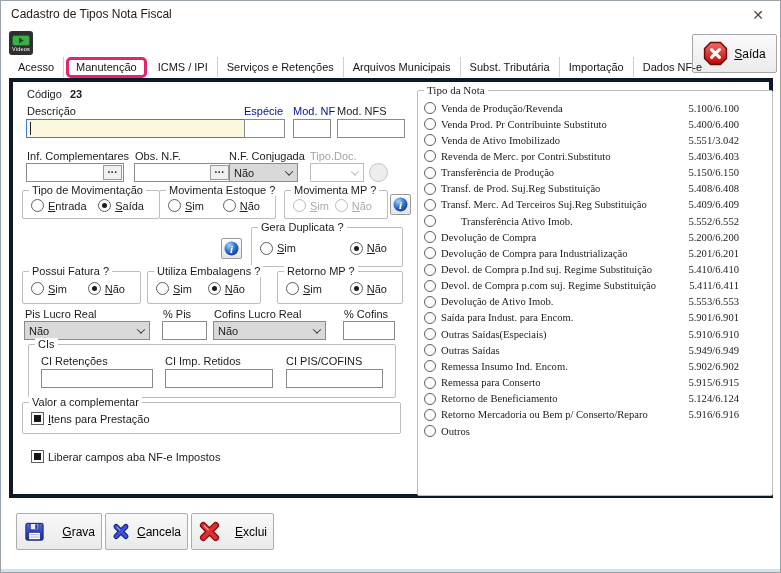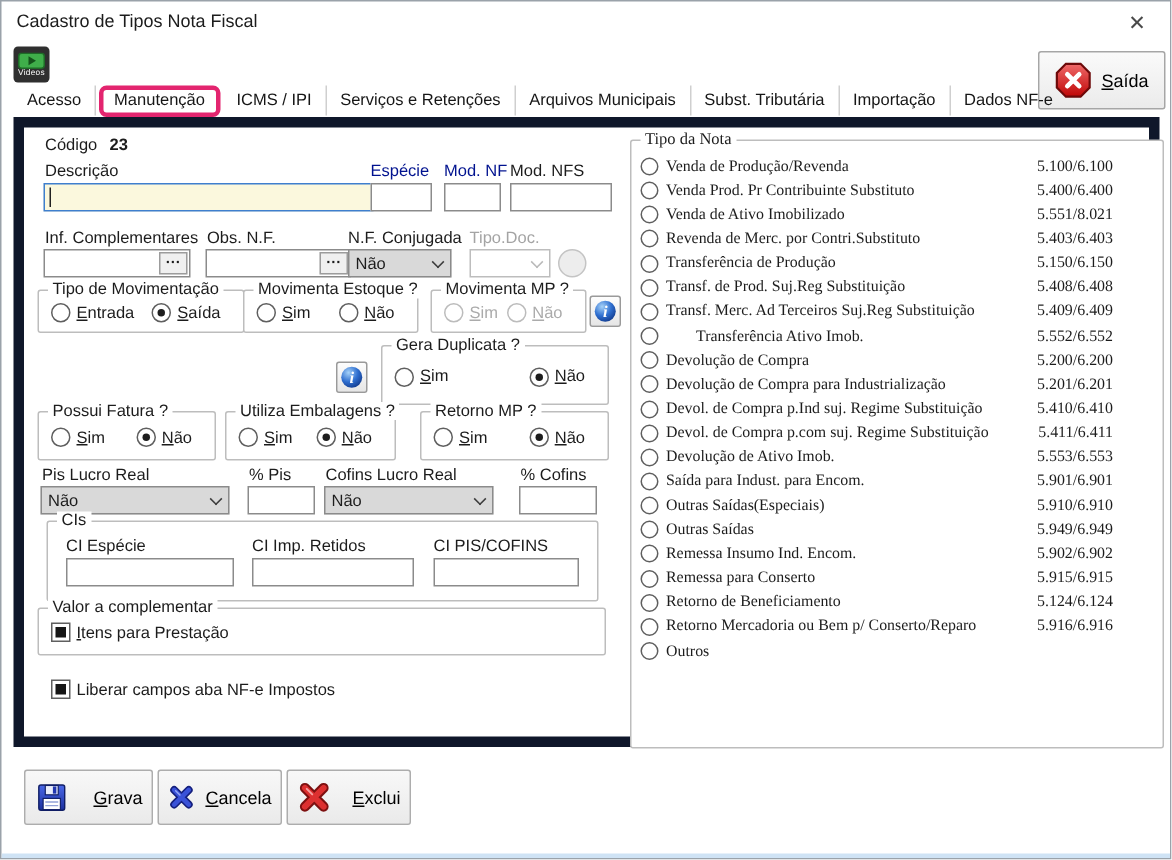--- a/index.html
+++ b/index.html
@@ -16,21 +16,21 @@
   .videos-btn{position:absolute;left:8px;top:30px;width:24px;height:24px;background:#2f2f2f;
     border-radius:3px;display:flex;flex-direction:column;align-items:center;justify-content:center;gap:1px;}
   .videos-label{font-size:5.5px;color:#fff;line-height:5px;letter-spacing:0.2px;}
   .saida-btn{position:absolute;left:691px;top:33px;width:85px;height:39px;
     background:linear-gradient(#fafafa,#ebebeb);border:1px solid #a6a6a6;border-radius:2px;
     display:flex;align-items:center;justify-content:center;gap:6px;font:12px "Liberation Sans",sans-serif;}
   .tab-bar{position:absolute;left:8px;top:55px;height:22px;display:flex;align-items:center;}
   .tab{padding:4px 9px 4px;white-space:nowrap;color:#161616;}
   .tab:not(.active):not(:last-child){border-right:1px solid #cfcfcf;}
   .tab.active{border:3px solid #e3256f;border-radius:5px;padding:1px 7px 2px;margin:0 2px;background:#fff;}
-  .panel{position:absolute;left:8px;top:77px;width:764px;height:420px;border:7px solid #0f172a;background:#fff;}
+  .panel{position:absolute;left:8px;top:77px;width:764px;height:420px;border:4px solid #0f172a;background:#fff;}
   .lbl{position:absolute;white-space:nowrap;}
   .bold{font-weight:bold;}
   .navy{color:#00128f;}
   .graylbl{color:#a4a4a4;}
   .tb{position:absolute;height:19px;border:1px solid #8b8b8b;background:#fff;padding:1px 3px;overflow:hidden;}
   .tb.cream{background:#fbf8dd;border:1px solid #3f7fce;}
   .caret{position:absolute;left:3px;top:2px;width:1px;height:13px;background:#222;}
   .ell{position:absolute;right:1px;top:1px;bottom:1px;width:19px;background:#f0f0f0;
     border:1px solid #9c9c9c;display:flex;align-items:center;justify-content:center;
     font-weight:bold;font-size:10px;letter-spacing:0;}
@@ -279,21 +279,21 @@
     <span class="lbl" style="left:201px;top:226px;">Cofins Lucro Real</span>
     <div class="combo" style="left:200px;top:239px;width:113px;">
       <span>Não</span>
       <span class="chev"></span>
     </div>
     <span class="lbl" style="left:331px;top:226px;">% Cofins</span>
     <div class="tb" style="left:330px;top:239px;width:52px;"></div>
 
     <div class="grp" style="left:15px;top:262px;width:368px;height:54px;">
       <span class="legend">CIs</span>
-      <span class="lbl" style="left:12px;top:10px;">CI Espécie</span>
+      <span class="lbl" style="left:12px;top:10px;">CI Retenções</span>
       <div class="tb" style="left:12px;top:24px;width:112px;"></div>
       <span class="lbl" style="left:136px;top:10px;">CI Imp. Retidos</span>
       <div class="tb" style="left:136px;top:24px;width:108px;"></div>
       <span class="lbl" style="left:257px;top:10px;">CI PIS/COFINS</span>
       <div class="tb" style="left:257px;top:24px;width:97px;"></div>
     </div>
 
     <div class="grp" style="left:9px;top:320px;width:379px;height:32px;">
       <span class="legend">Valor a complementar</span>
       <label class="opt" style="position:absolute;left:8px;top:9px;">
@@ -316,21 +316,21 @@
             <span class="code">5.100/6.100</span>
           </label>
           <label class="nota-item" style="top: 25.15px;">
             <span class="rb"></span>
             <span class="n-label">Venda Prod. Pr Contribuinte Substituto</span>
             <span class="code">5.400/6.400</span>
           </label>
           <label class="nota-item" style="top: 41.3px;">
             <span class="rb"></span>
             <span class="n-label">Venda de Ativo Imobilizado</span>
-            <span class="code">5.551/8.021</span>
+            <span class="code">5.551/3.042</span>
           </label>
           <label class="nota-item" style="top: 57.45px;">
             <span class="rb"></span>
             <span class="n-label">Revenda de Merc. por Contri.Substituto</span>
             <span class="code">5.403/6.403</span>
           </label>
           <label class="nota-item" style="top: 73.6px;">
             <span class="rb"></span>
             <span class="n-label">Transferência de Produção</span>
             <span class="code">5.150/6.150</span>

